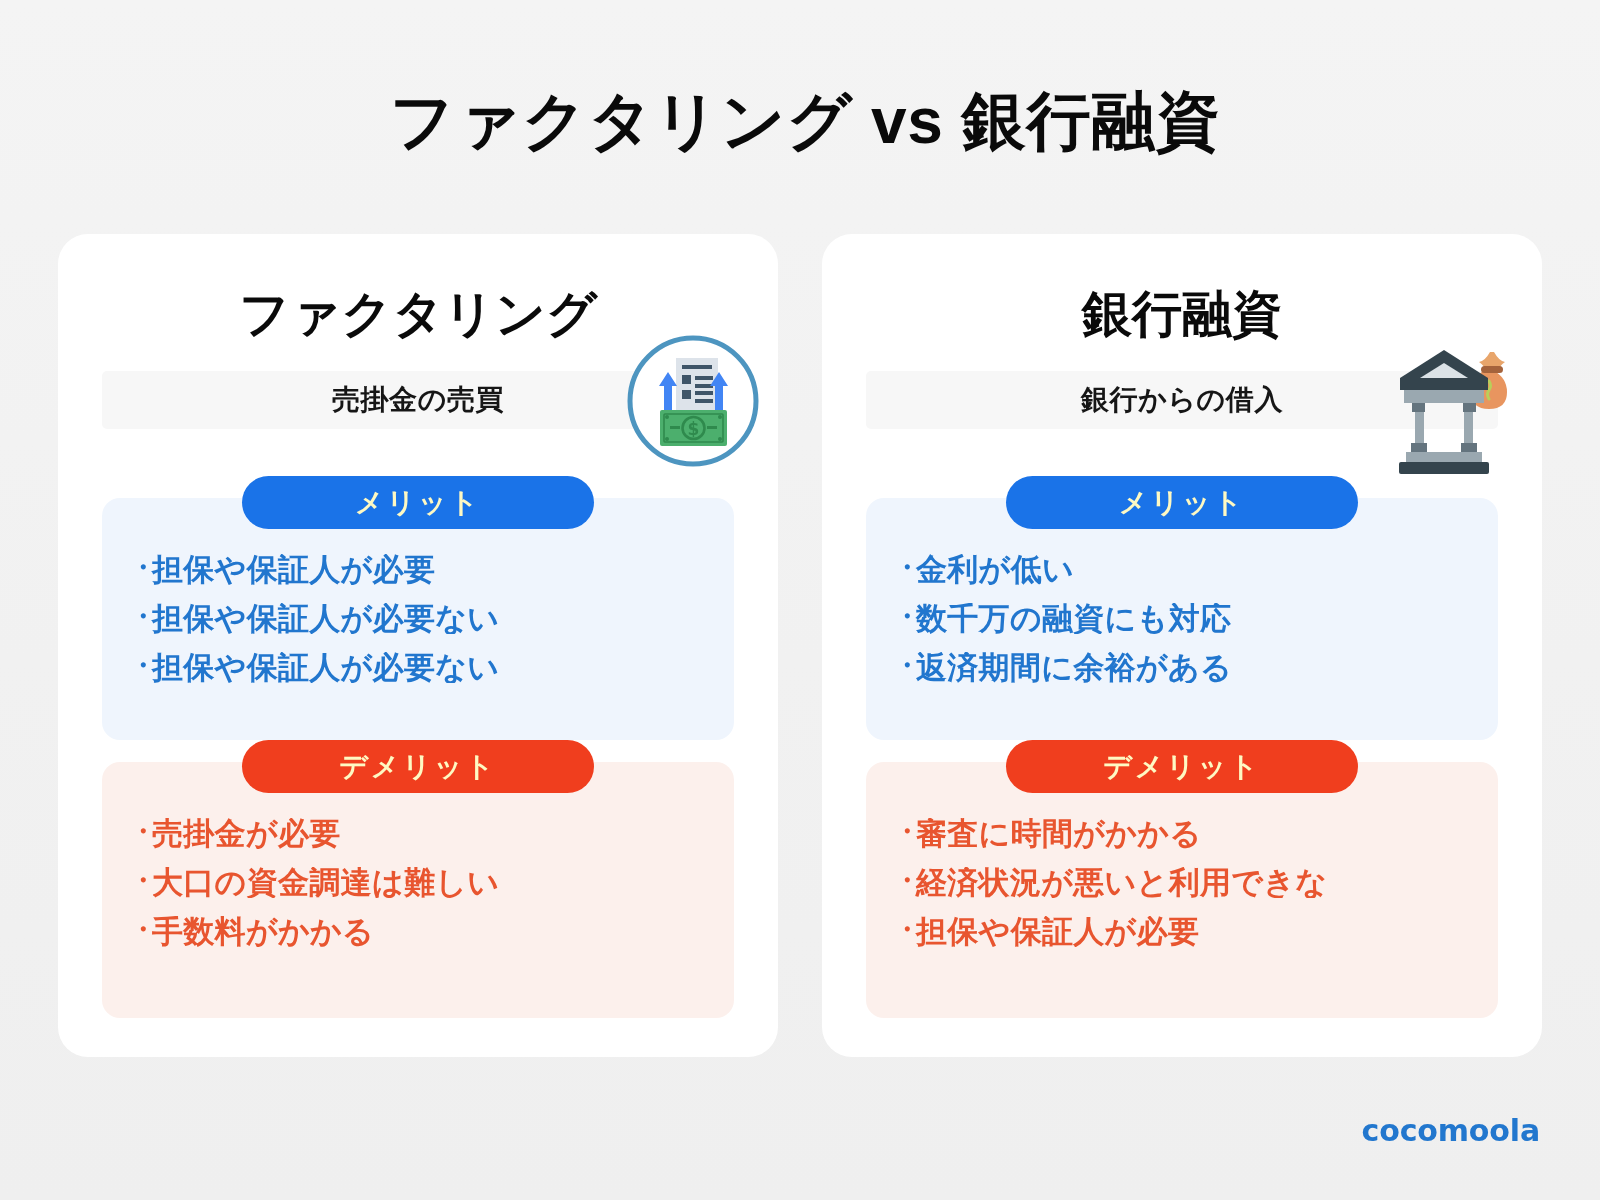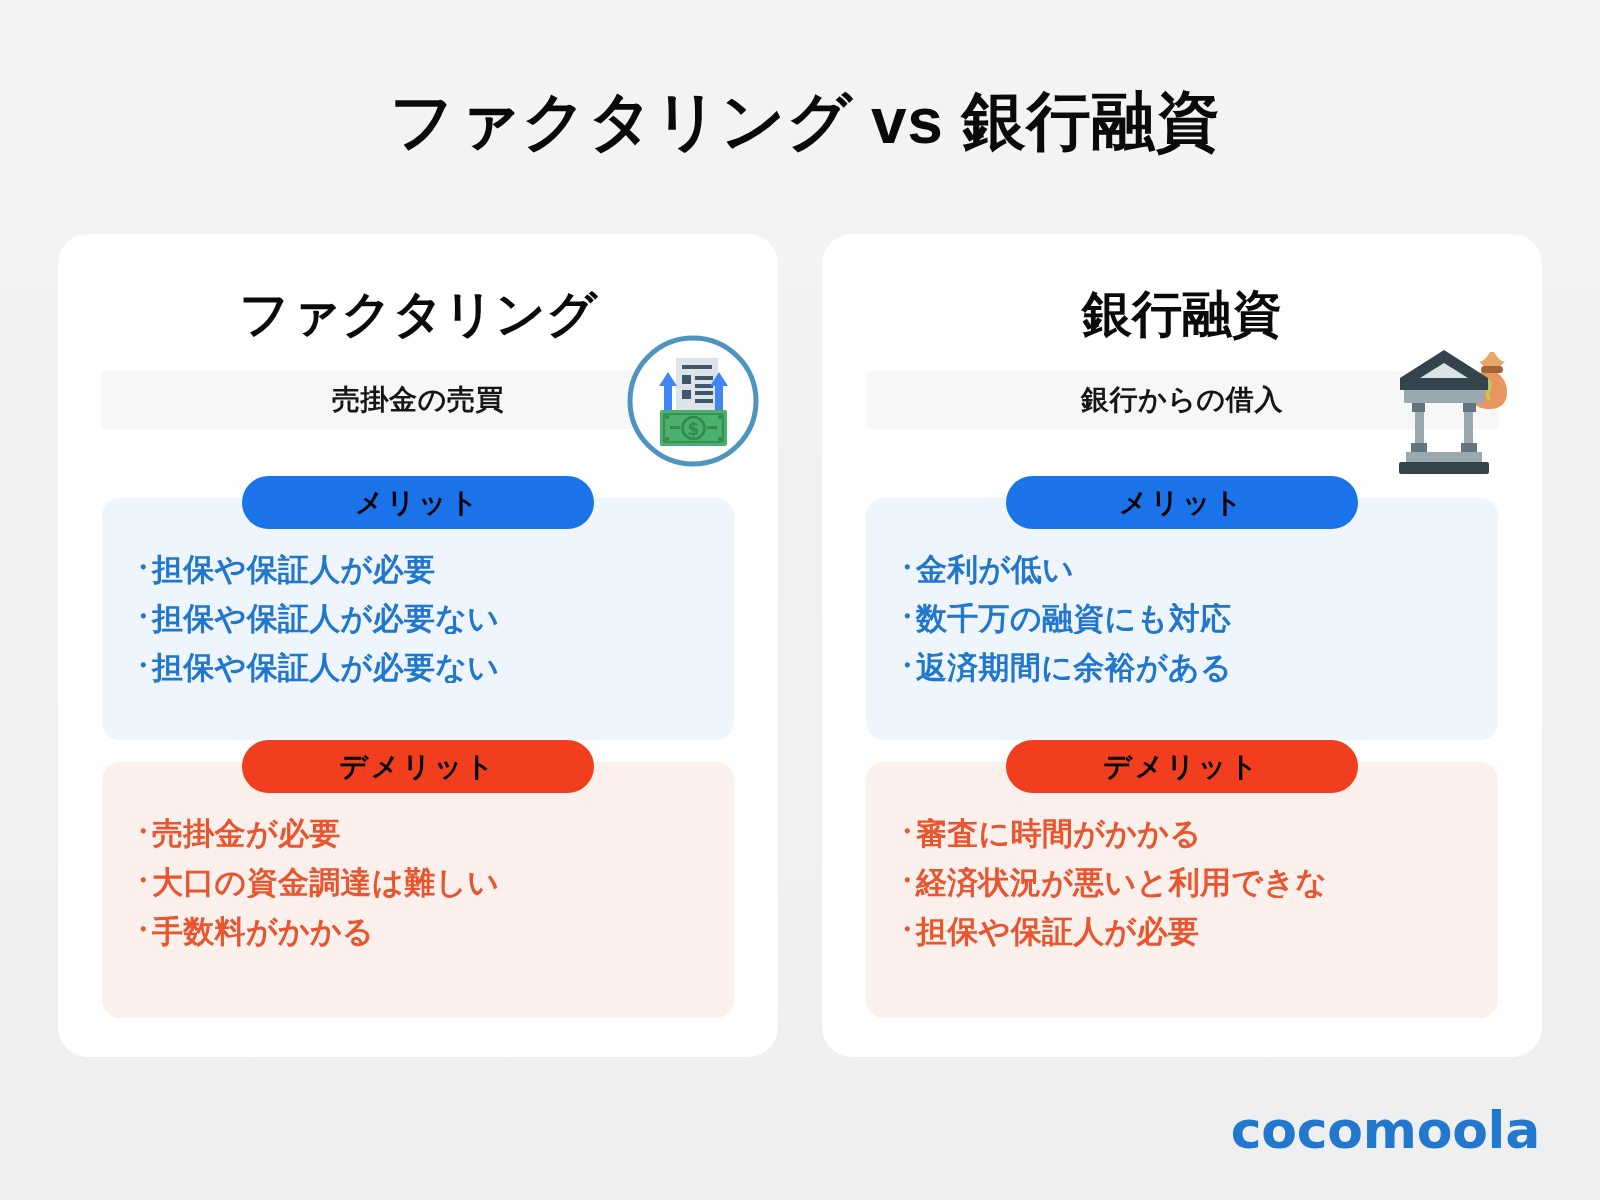--- a/index.html
+++ b/index.html
@@ -133,21 +133,21 @@
     position: absolute;
     top: -22px;
     left: 50%;
     transform: translateX(-50%);
     min-width: 352px;
     height: 53px;
     display: flex;
     align-items: center;
     justify-content: center;
     border-radius: 27px;
-    color: #000000;
+    color: #fef9c3;
     font-size: 28px;
     font-weight: 700;
     letter-spacing: 0.1em;
     padding: 0 30px;
     white-space: nowrap;
   }
   .badge.merit-badge   { background: #1a73e8; }
   .badge.demerit-badge { background: #f03e1e; }
 
   .bullets {
@@ -183,21 +183,21 @@
   
   .logo {
     position: absolute;
     right: 60px;
     bottom: 42px;
     height: 56px;
     display: flex;
     align-items: center;
   }
   .logo-text {
-    font-size: 52px;
+    font-size: 30px;
     font-weight: 700;
     color: #2277ce;
     letter-spacing: -0.005em;
     font-family: "DejaVu Sans", sans-serif;
   }
 </style>
 </head>
 <body>
 
 <div class="page">

